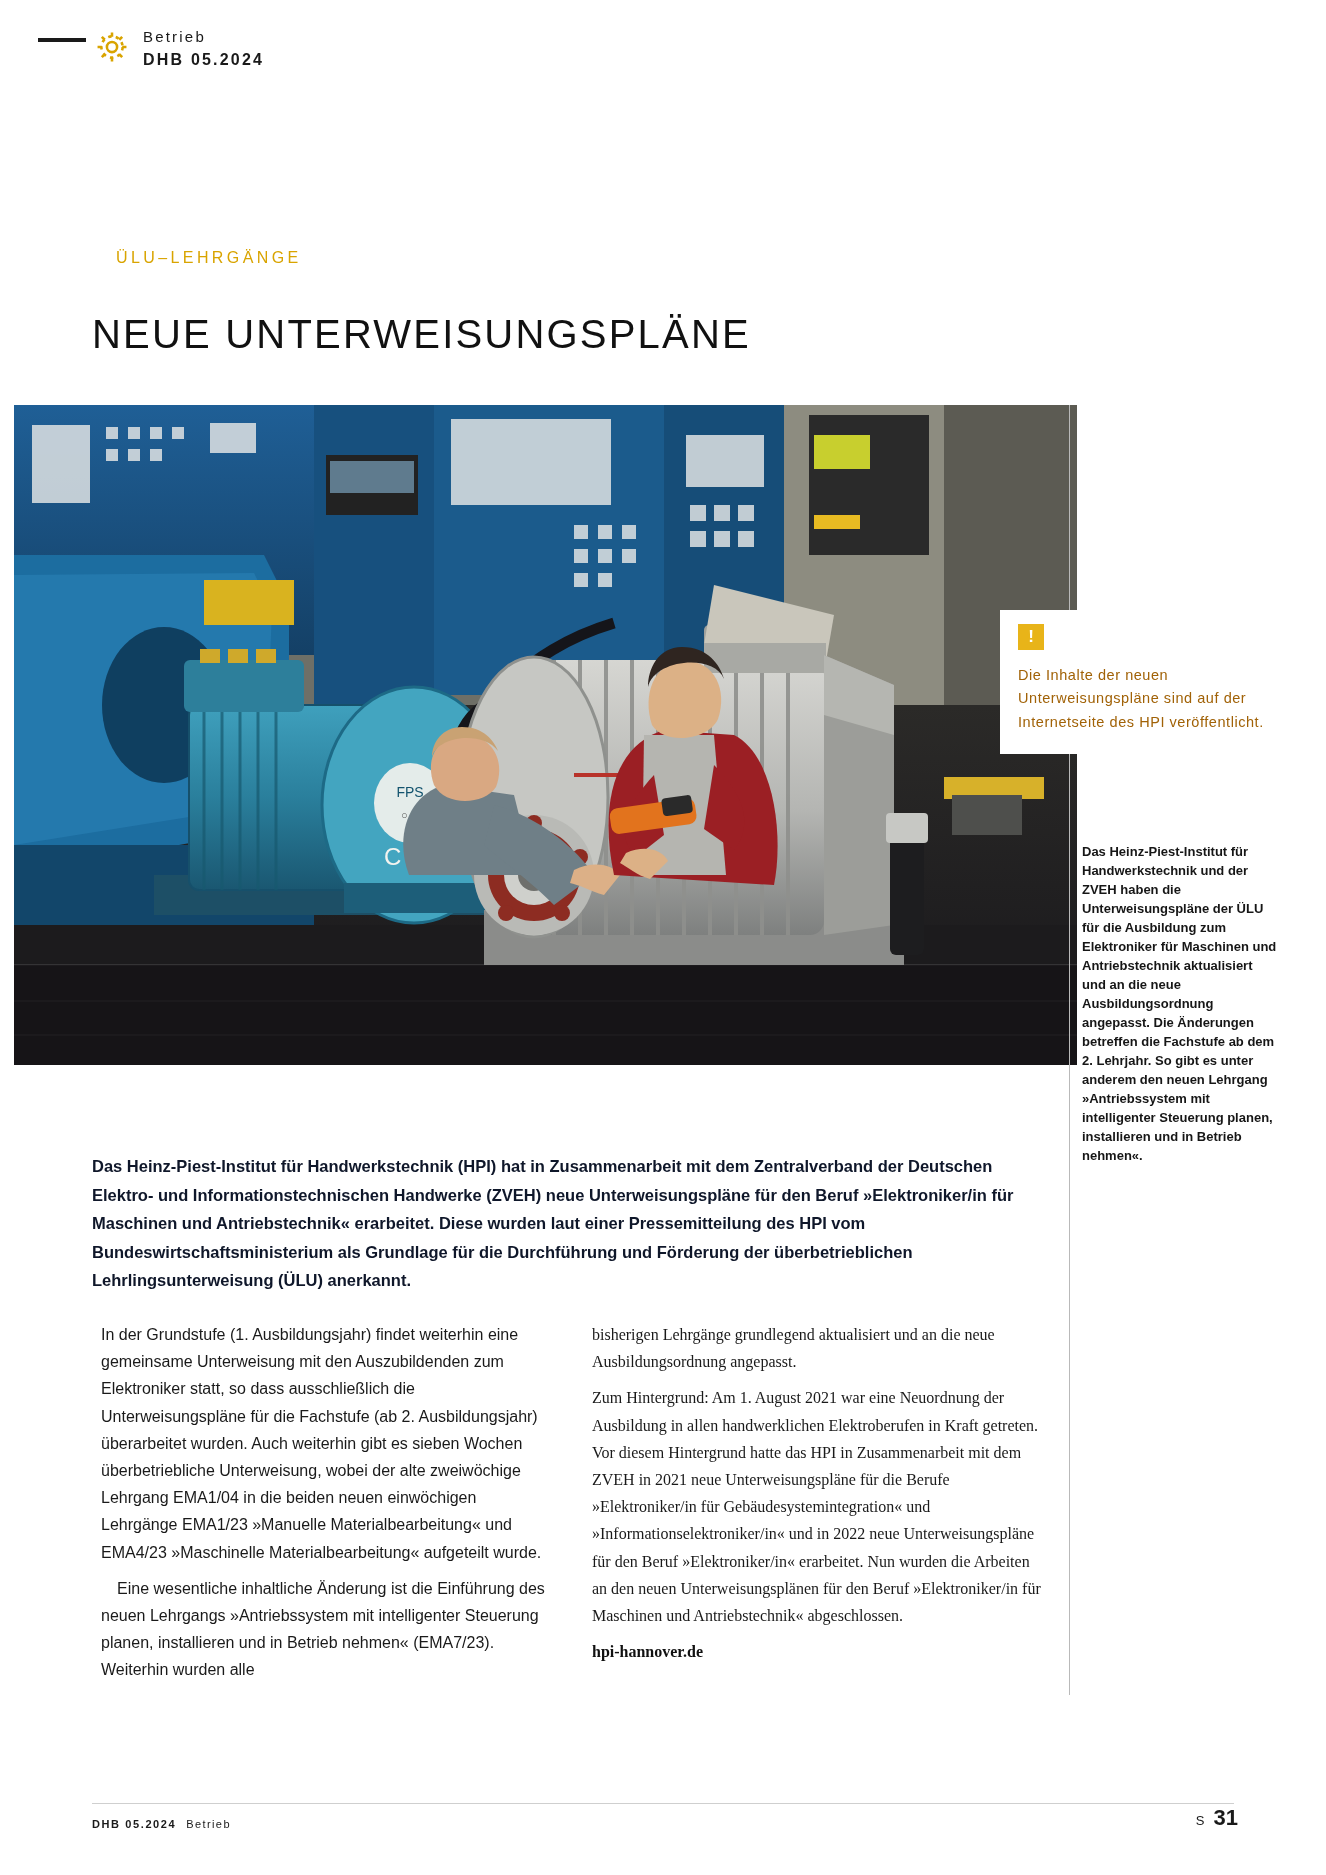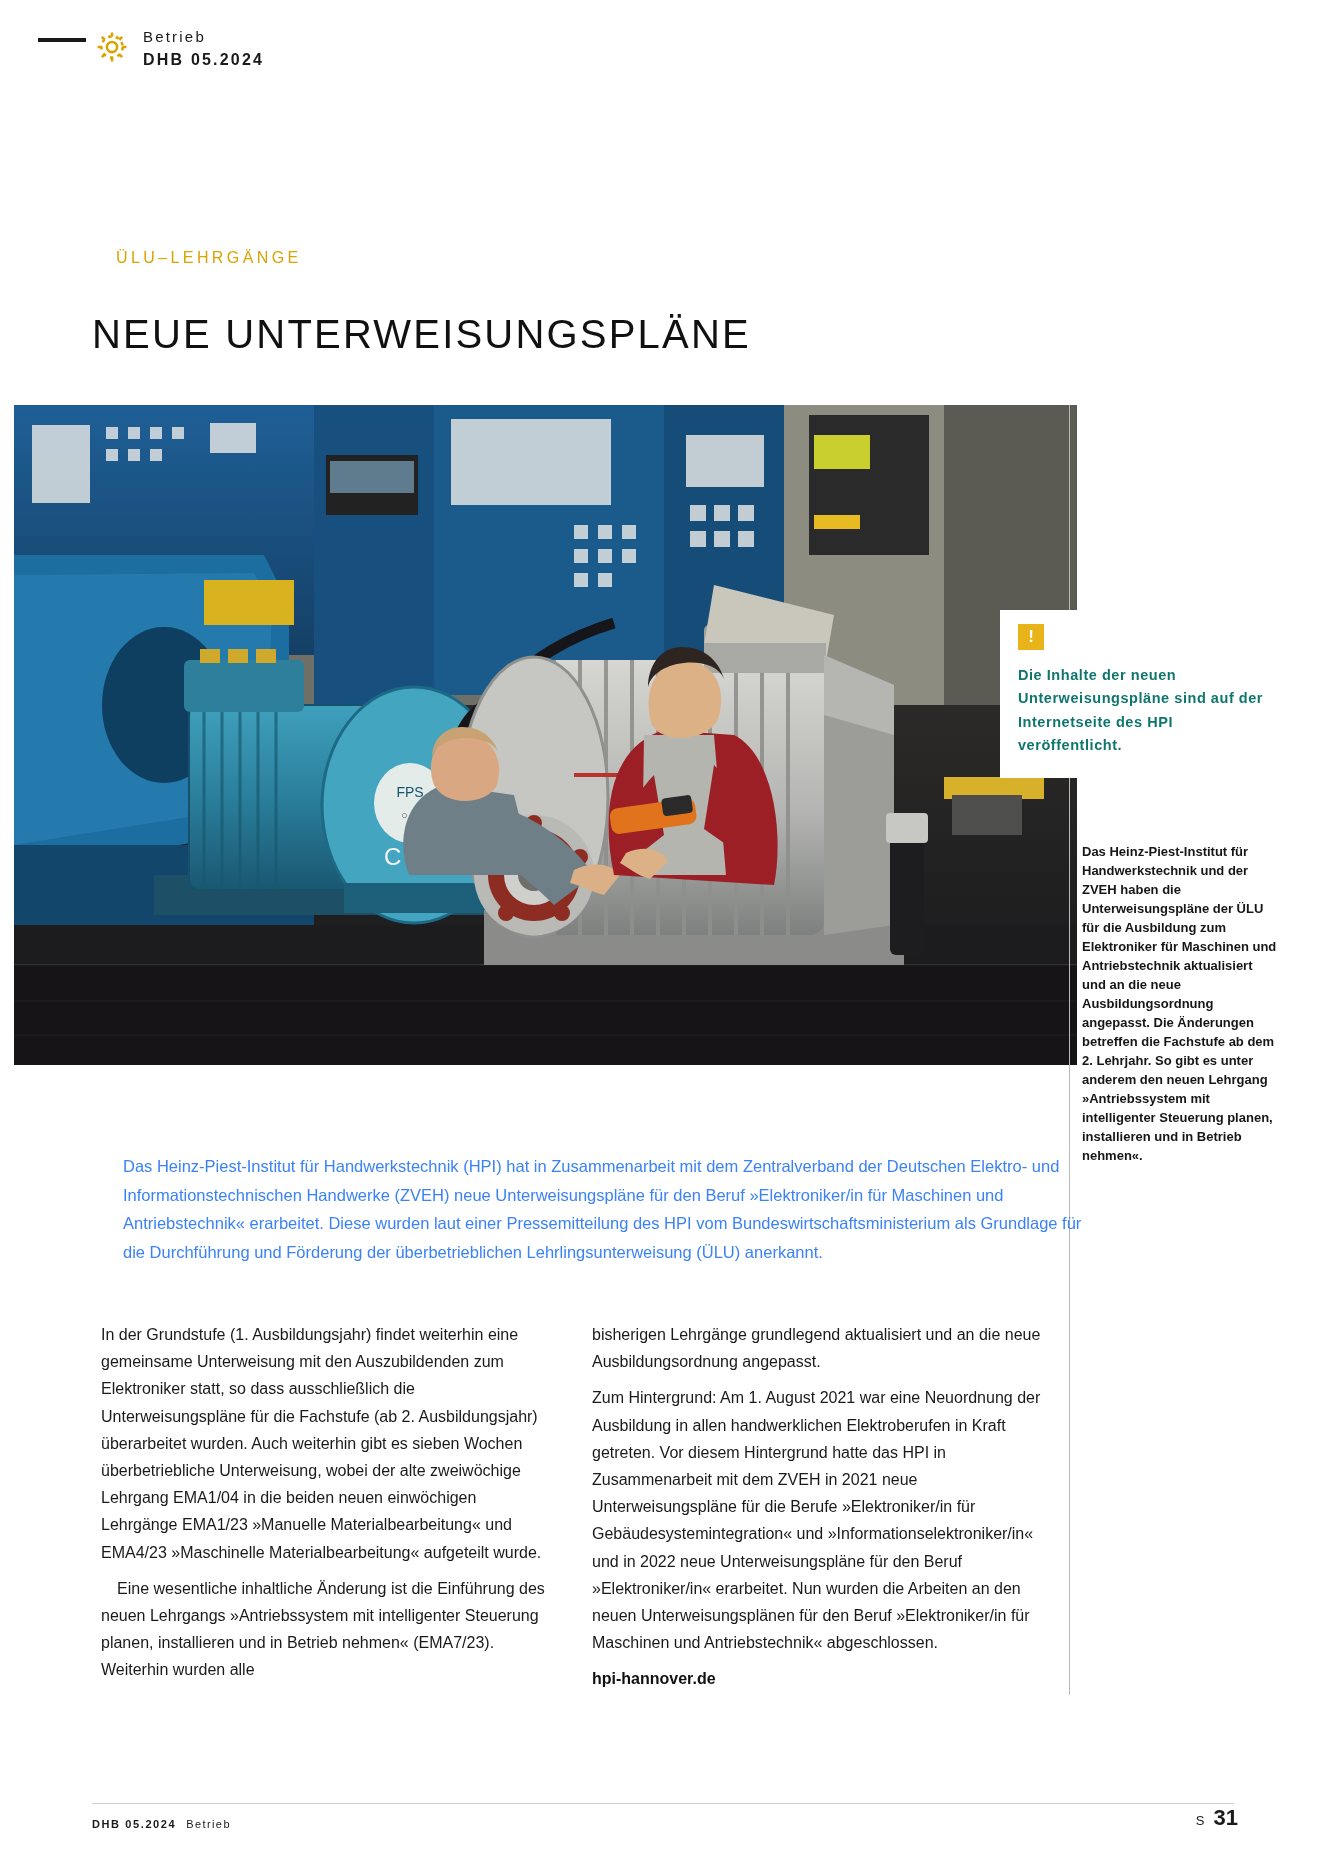--- a/index.html
+++ b/index.html
@@ -89,22 +89,21 @@
     color: #fff;
     font-weight: 700;
     font-size: 17px;
     display:flex; align-items:center; justify-content:center;
     margin-bottom: 14px;
   }
   .callout-text {
     font-size: 14.5px;
     line-height: 1.62;
     letter-spacing: .55px;
-    color: #0f766e;
-    font-weight: bold;
+    color: #a16207;
   }
 
   
   .sidebar-col {
     position: absolute;
     left: 1082px; top: 843px;
     width: 196px;
     font-size: 13px;
     line-height: 1.46;
     font-weight: 700;
@@ -117,36 +116,35 @@
     background: #b9b9b9;
   }
 
   
   .lead {
     position: absolute;
     left: 92px; top: 1152px;
     width: 960px;
     font-size: 16.5px;
     line-height: 1.73;
-    font-weight: 400;
-    color: #3b82f6;
-    margin-left: 31px;
+    font-weight: 700;
+    color: #0f172a;
   }
 
   
   .body-col {
     position: absolute;
     top: 1312px;
     width: 470px;
     font-size: 16px;
     line-height: 1.70;
     color: #1a1a1a;
   }
   .col-left { left: 92px; }
-  .col-right { left: 583px; }
+  .col-right { left: 583px; font-family: Liberation Serif, serif; }
   .body-col p { margin: 9px; }
   .body-col p.indent { text-indent: 16px; }
   .link {
     font-weight: 700;
     color: #111;
   }
 
   
   .footer-rule {
     position: absolute;

